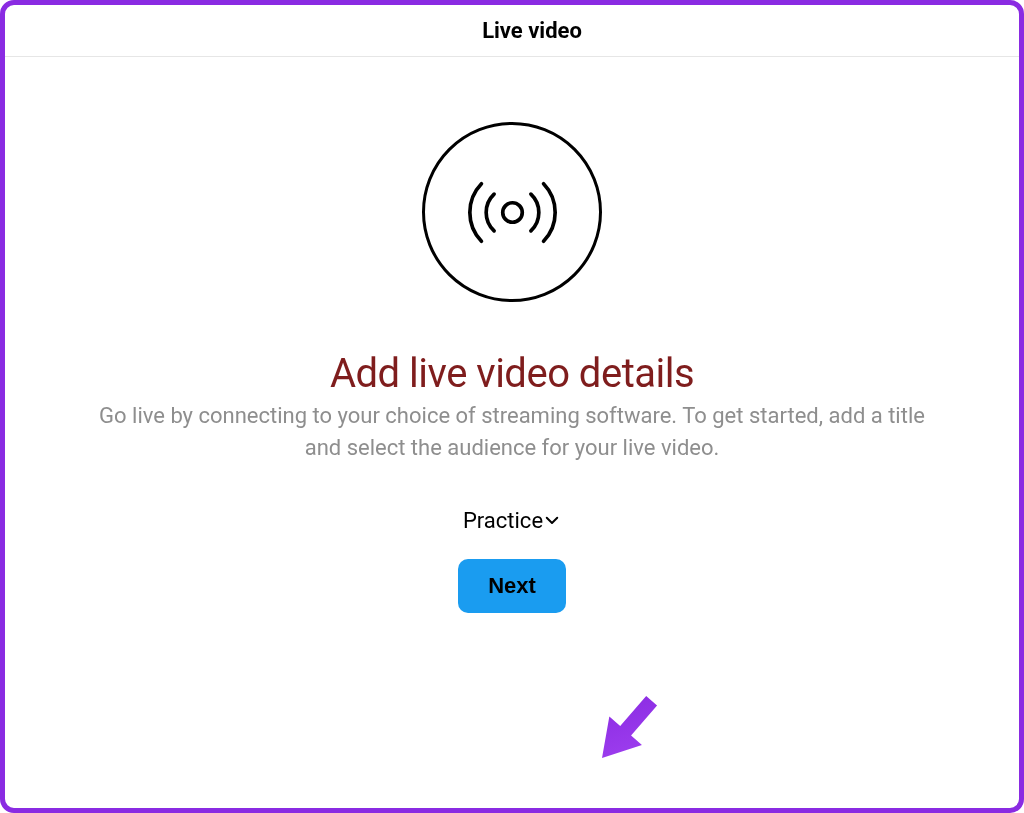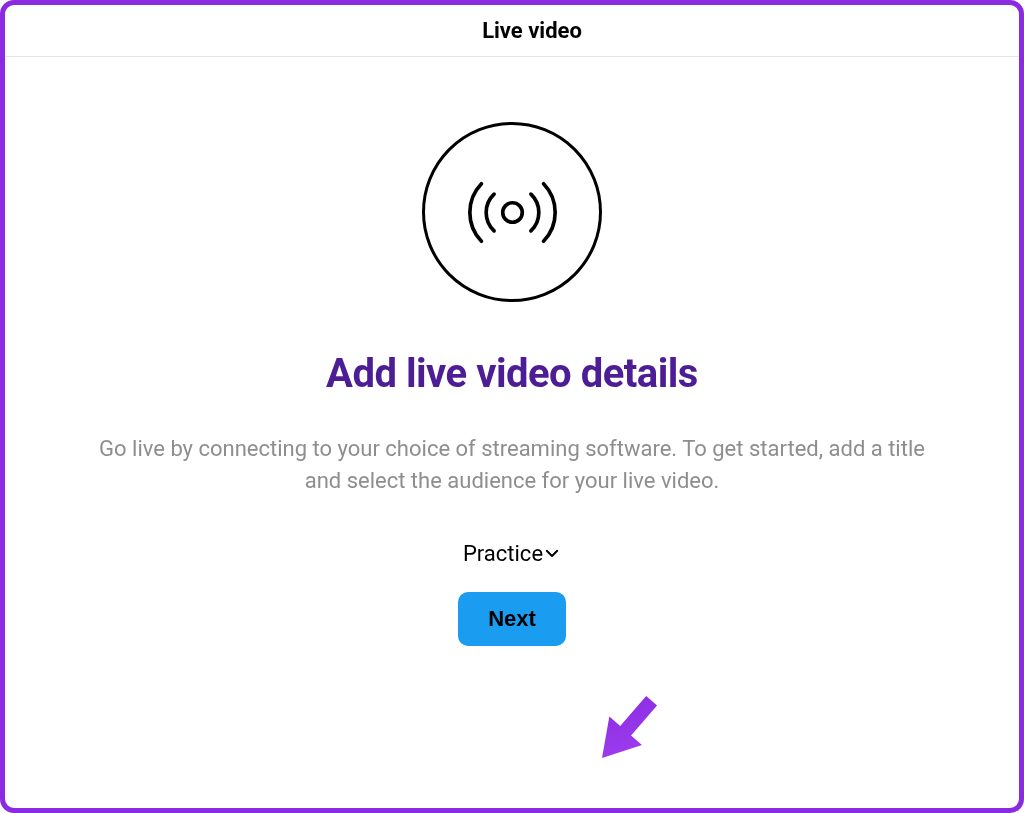--- a/index.html
+++ b/index.html
@@ -52,27 +52,27 @@
       align-items: center;
       justify-content: center;
     }
     .hero-icon svg {
       width: 115px;
       height: 115px;
     }
     .heading {
       margin-top: 48px;
       font-size: 40px;
-      font-weight: 700;
+      font-weight: 400;
       letter-spacing: -0.5px;
-      color: #4c1d95;
+      color: #7f1d1d;
       text-align: center;
     }
     .description {
-      margin-top: 36px;
+      margin-top: 3px;
       font-size: 22px;
       color: #8e8e8e;
       text-align: center;
       line-height: 1.45;
       max-width: 860px;
     }
     .title-input {
       margin-top: 36px;
       width: 312px;
       height: 54px;

